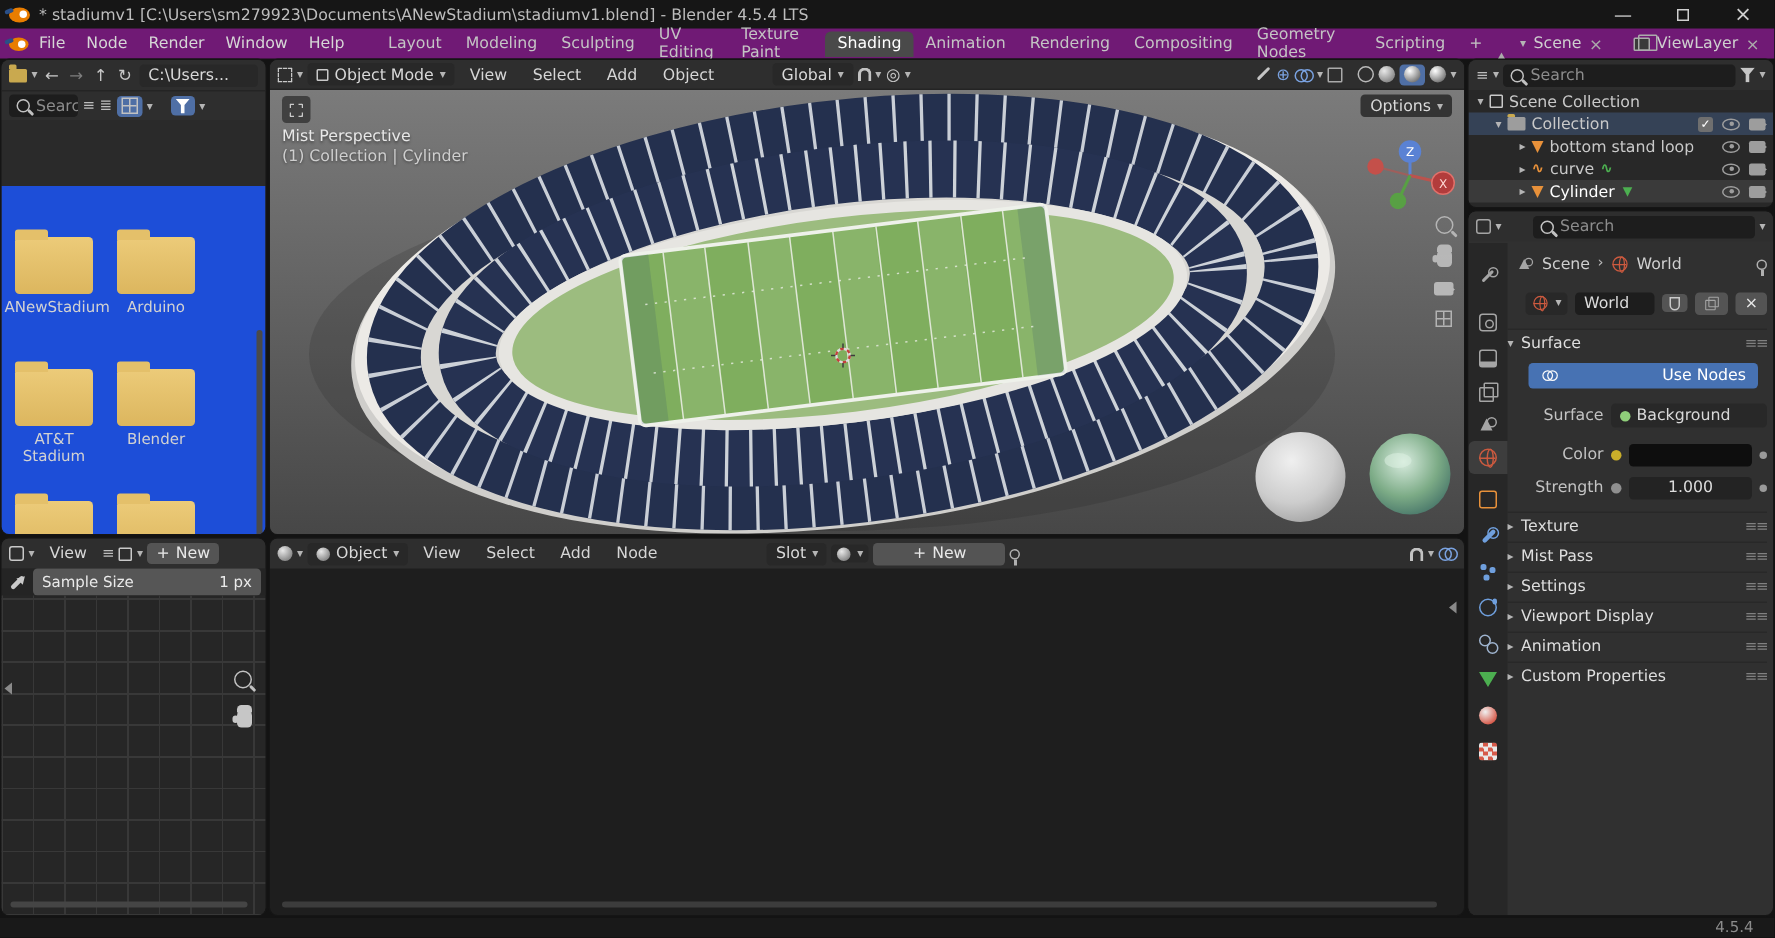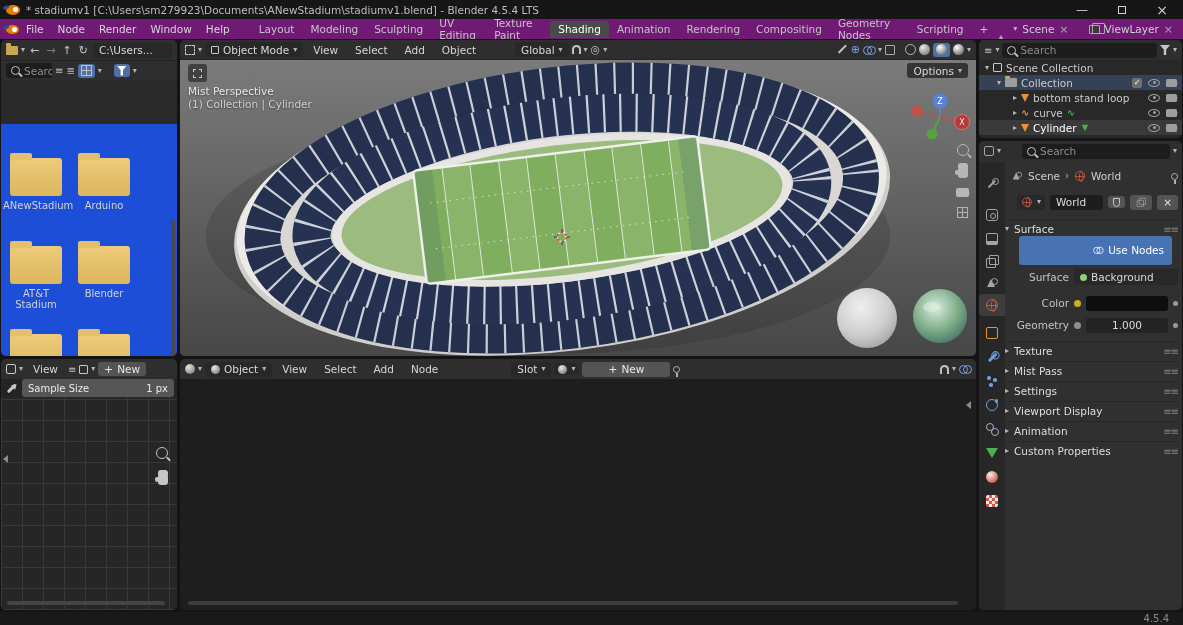--- a/index.html
+++ b/index.html
@@ -531,21 +531,21 @@
     <span class="btn" style="padding:1.5px 6px">×</span>
   </div>
 
   <div class="ppanel-hdr" style="top:78px">
     <span class="chev">▾</span>
     <span>Surface</span>
     <span class="grip">≡≡</span>
   </div>
 
   <div class="prow" style="top:100px;left:40px;right:10px">
-    <span class="btn btn-blue" style="flex:1;justify-content:flex-end;height:29px">
+    <span class="btn btn-blue" style="flex:1;justify-content:space-between;height:17px">
       <span class="ovl" style="transform:scale(.8);filter:grayscale(1) brightness(1.6)"></span>
       <span>Use Nodes</span>
     </span>
   </div>
 
   <div class="prow" style="top:127px">
     <span class="plabel">Surface</span>
     <span class="dd" style="flex:1;height:16px">
       <span class="socket" style="background:#8fce7a"></span>
       <span>Background</span>
@@ -553,21 +553,21 @@
   </div>
 
   <div class="prow" style="top:153px">
     <span class="plabel">Color</span>
     <span class="socket" style="background:#c9ae2a"></span>
     <span class="field" style="flex:1;height:15px;background:#0e0e0e"></span>
     <span class="animdot"></span>
   </div>
 
   <div class="prow" style="top:175px">
-    <span class="plabel">Geometry</span>
+    <span class="plabel">Strength</span>
     <span class="socket" style="background:#8f8f8f"></span>
     <span class="field" style="flex:1;text-align:center;height:15px;background:#232323">1.000</span>
     <span class="animdot"></span>
   </div>
 
   <div class="ppanel-hdr" style="top:200px">
     <span class="chev">▸</span>
     <span>Texture</span>
     <span class="grip">≡≡</span>
   </div>

